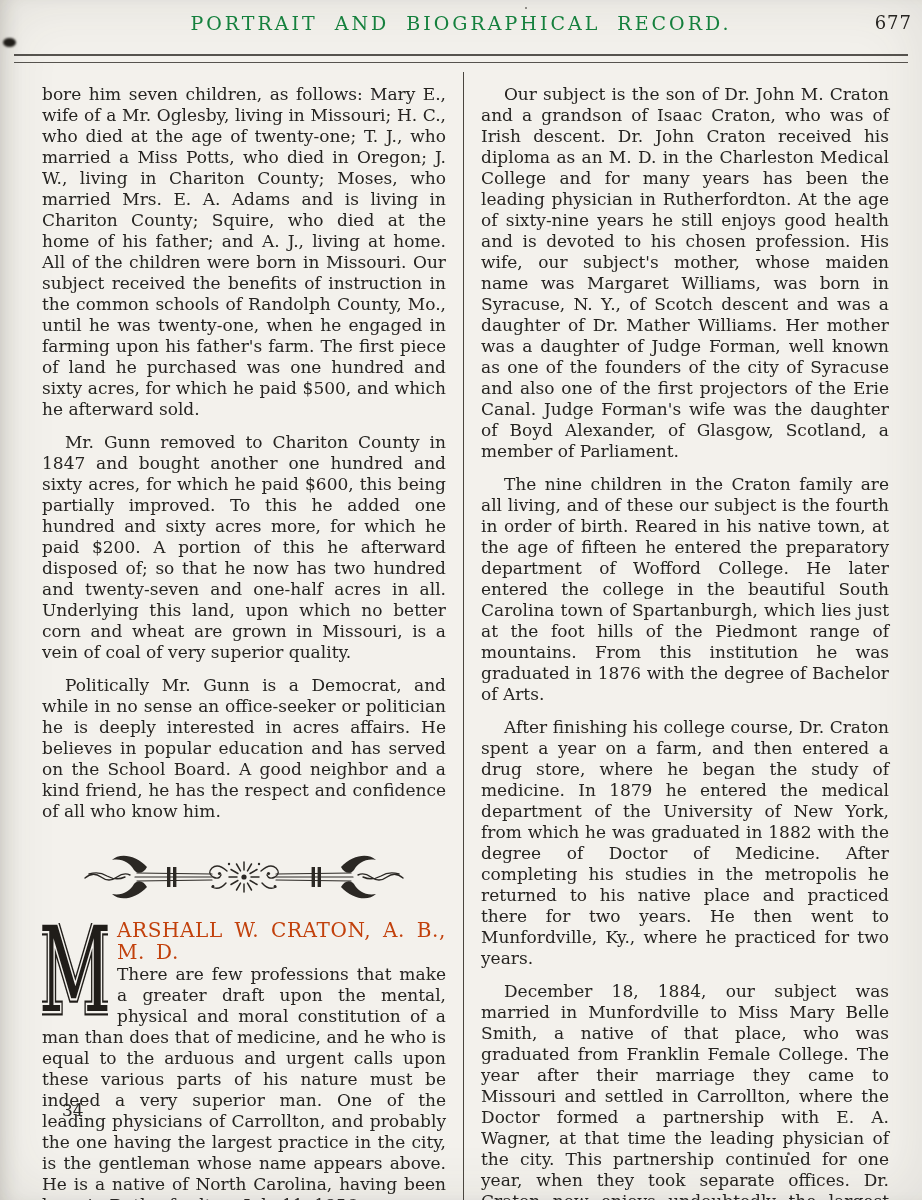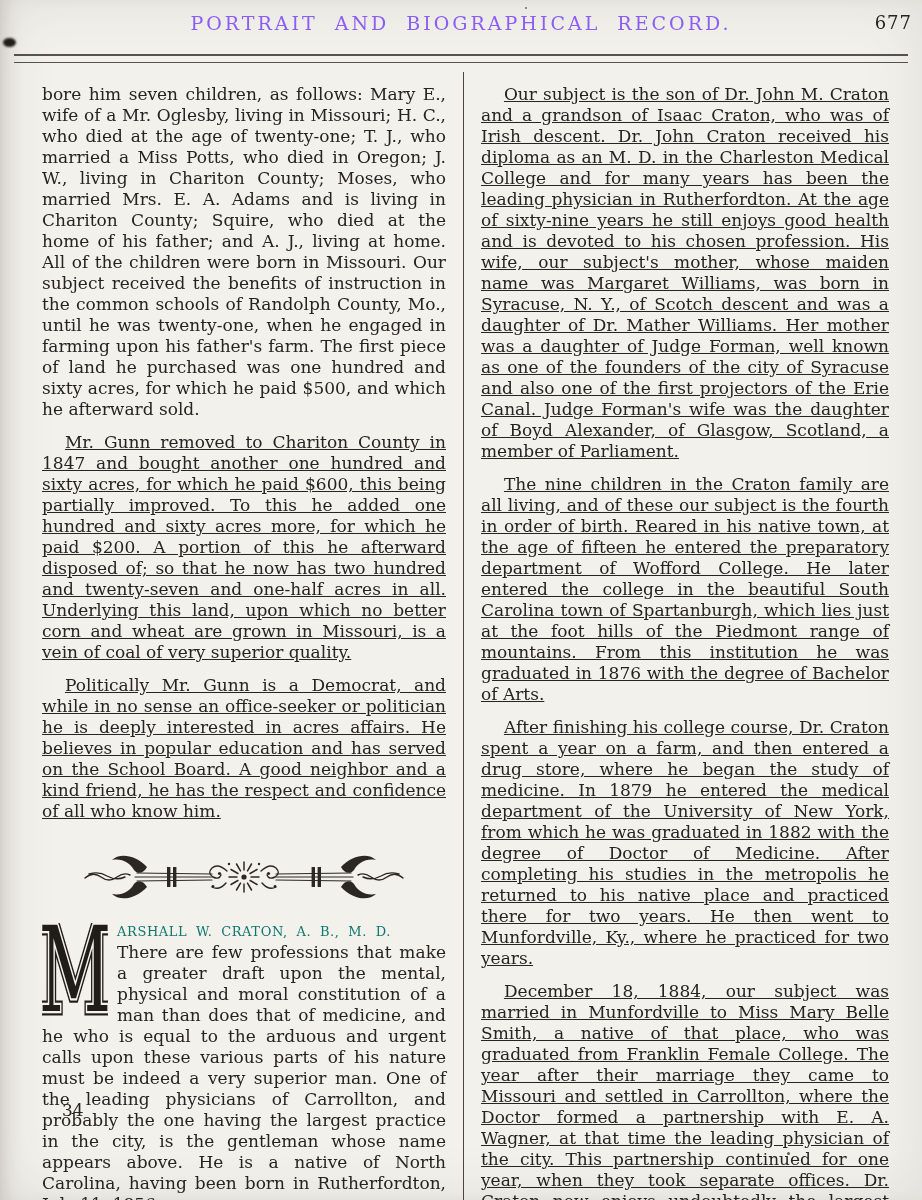--- a/index.html
+++ b/index.html
@@ -16,21 +16,21 @@
   .page{
     position:absolute;inset:0;
     box-shadow:inset 0 0 60px rgba(60,55,45,.10), inset 14px 0 22px -14px rgba(40,35,25,.22);
   }
   
   .header{
     position:relative;height:40px;padding-top:12px;
   }
   .header-title{
     text-align:center;font-size:19px;letter-spacing:3px;word-spacing:8px;
-    color:#8b5cf6;
+    color:#15803d;
   }
   .page-number{
     position:absolute;right:10px;top:12px;font-size:18px;letter-spacing:1px;
   }
   .double-rule{
     margin:2px 14px 0 14px;height:6px;
     border-top:2px solid var(--rule);
     border-bottom:1px solid var(--rule);
     opacity:.85;
   }
@@ -42,31 +42,31 @@
   }
   .col{width:428px;}
   .col.right{width:432px;}
   .col-rule{
     width:1px;background:#4a463f;margin:0 5px 0 5px;flex:none;
   }
   .col p{
     margin:12px;font-size:17px;line-height:21px;text-align:justify;
     color:var(--ink);
   }
-  .col p.indent{text-indent:1.35em;text-decoration:underline;}
+  .col p.indent{text-indent:1.35em;}
   
   .ornament{
     margin:28px auto 16px auto;width:330px;height:54px;display:block;
   }
   
   .dropcap{
     float:left;width:66px;height:97px;margin:3px 9px 0 0;
   }
   .article-title{
-    font-size:13px;letter-spacing:.6px;word-spacing:4px;color:#0f766e;
+    font-size:20px;letter-spacing:.6px;word-spacing:4px;color:#c2410c;
   }
   
   .signature-mark{
     position:absolute;left:62px;top:1100px;font-size:17px;text-align:right;
   }
   
   .smudge{position:absolute;background:#201d19;border-radius:50%;}
   .smudge.a{left:3px;top:38px;width:13px;height:9px;filter:blur(1px);}
   .smudge.b{left:787px;top:1152px;width:3px;height:3px;opacity:.7;}
   .smudge.c{left:748px;top:1177px;width:3px;height:3px;opacity:.55;}

